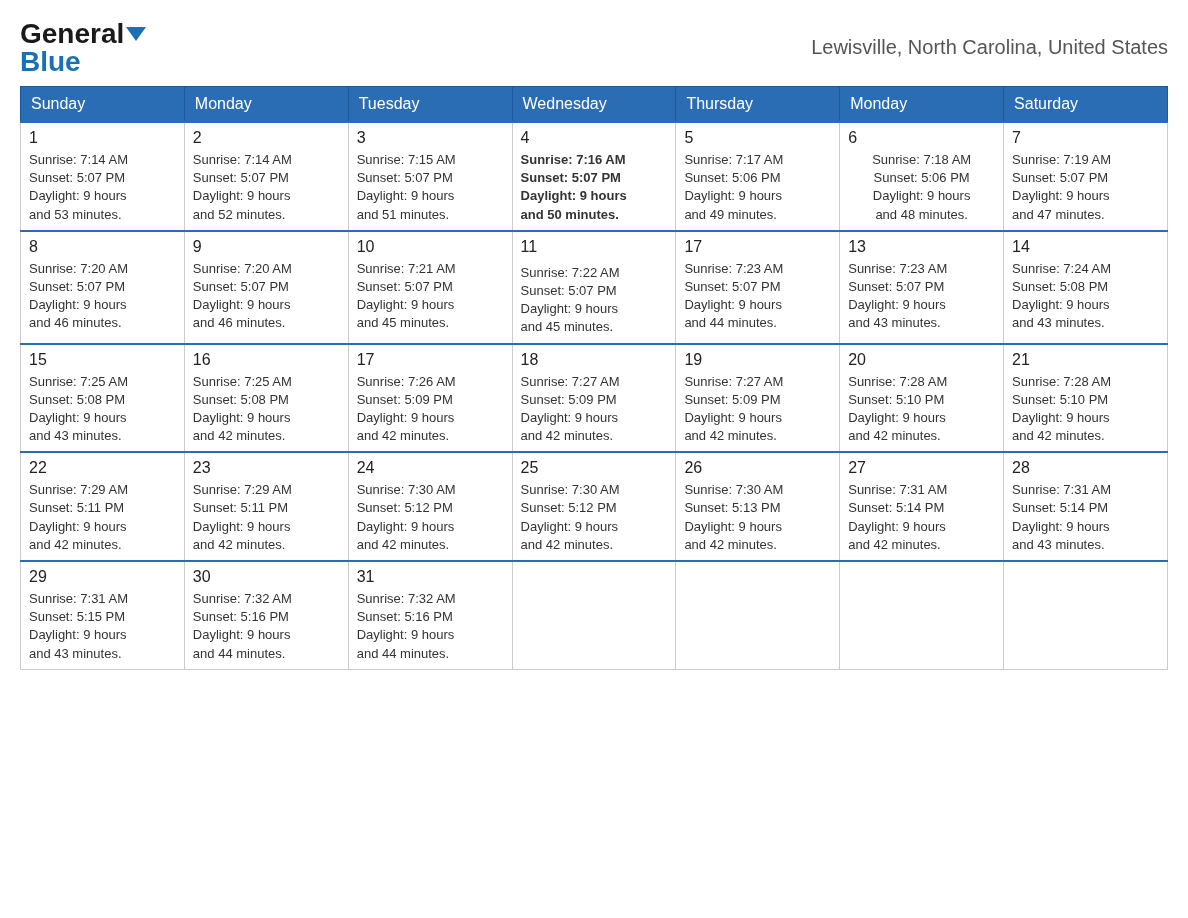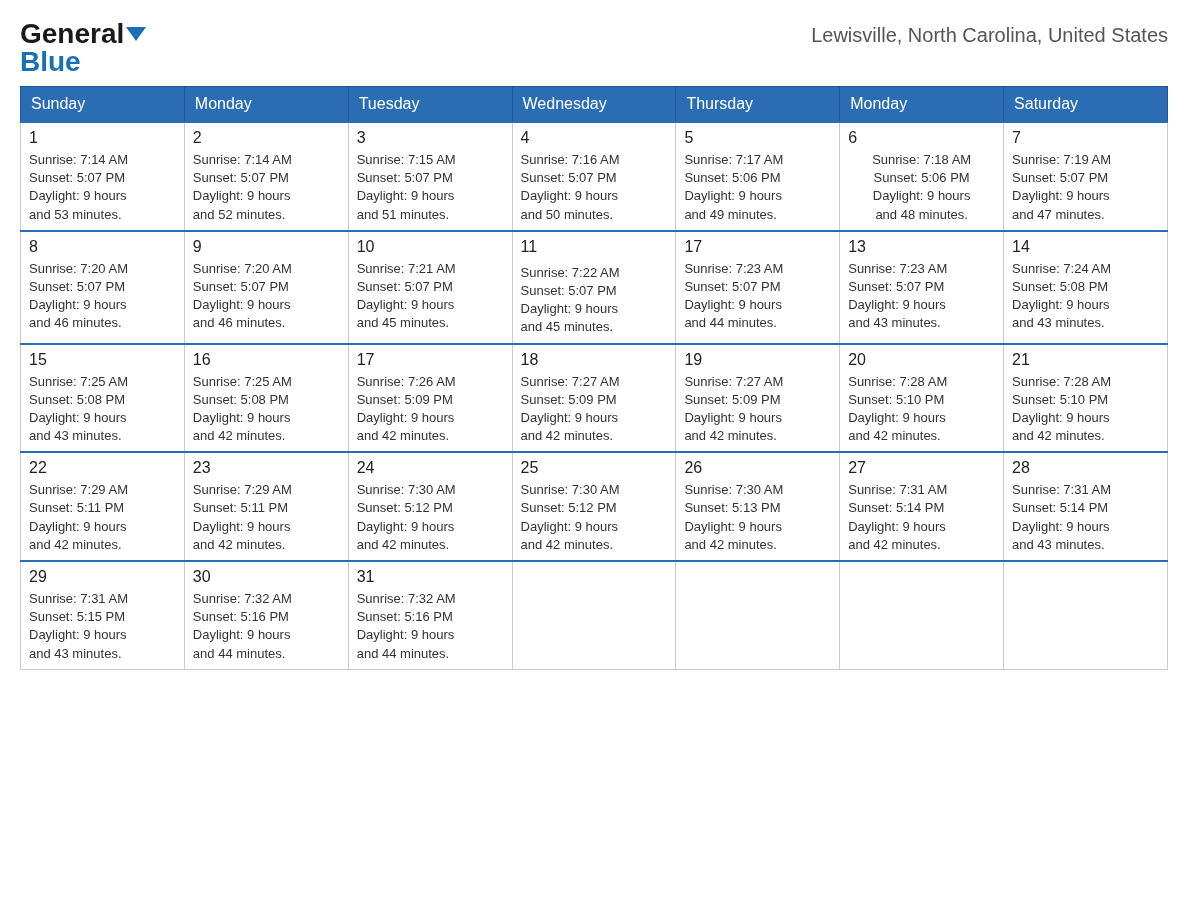--- a/index.html
+++ b/index.html
@@ -52,21 +52,21 @@
     }
     .month-title {
       font-size: 48px;
       font-weight: bold;
       color: #1a1a1a;
       line-height: 1.1;
     }
     .location-title {
       font-size: 20px;
       color: #555;
-      margin-top: 4px;
+      margin-top: 16px;
     }
     .calendar-table {
       width: 100%;
       border-collapse: collapse;
       margin-top: 10px;
     }
     .calendar-table th {
       background-color: #2a6db5;
       color: #fff;
       padding: 8px 10px;
@@ -149,21 +149,21 @@
         </td>
         <td>
           <span class="day-num">3</span>
           <div class="day-info" style="white-space: pre-line;">Sunrise: 7:15 AM
 Sunset: 5:07 PM
 Daylight: 9 hours
 and 51 minutes.</div>
         </td>
         <td>
           <span class="day-num">4</span>
-          <div class="day-info" style="white-space: pre-line;">Sunrise: 7:16 AM
+          <div class="day-info" style="white-space: pre-line; font-weight: bold;">Sunrise: 7:16 AM
 Sunset: 5:07 PM
 Daylight: 9 hours
 and 50 minutes.</div>
         </td>
         <td>
           <span class="day-num">5</span>
           <div class="day-info" style="white-space: pre-line;">Sunrise: 7:17 AM
 Sunset: 5:06 PM
 Daylight: 9 hours
 and 49 minutes.</div>

